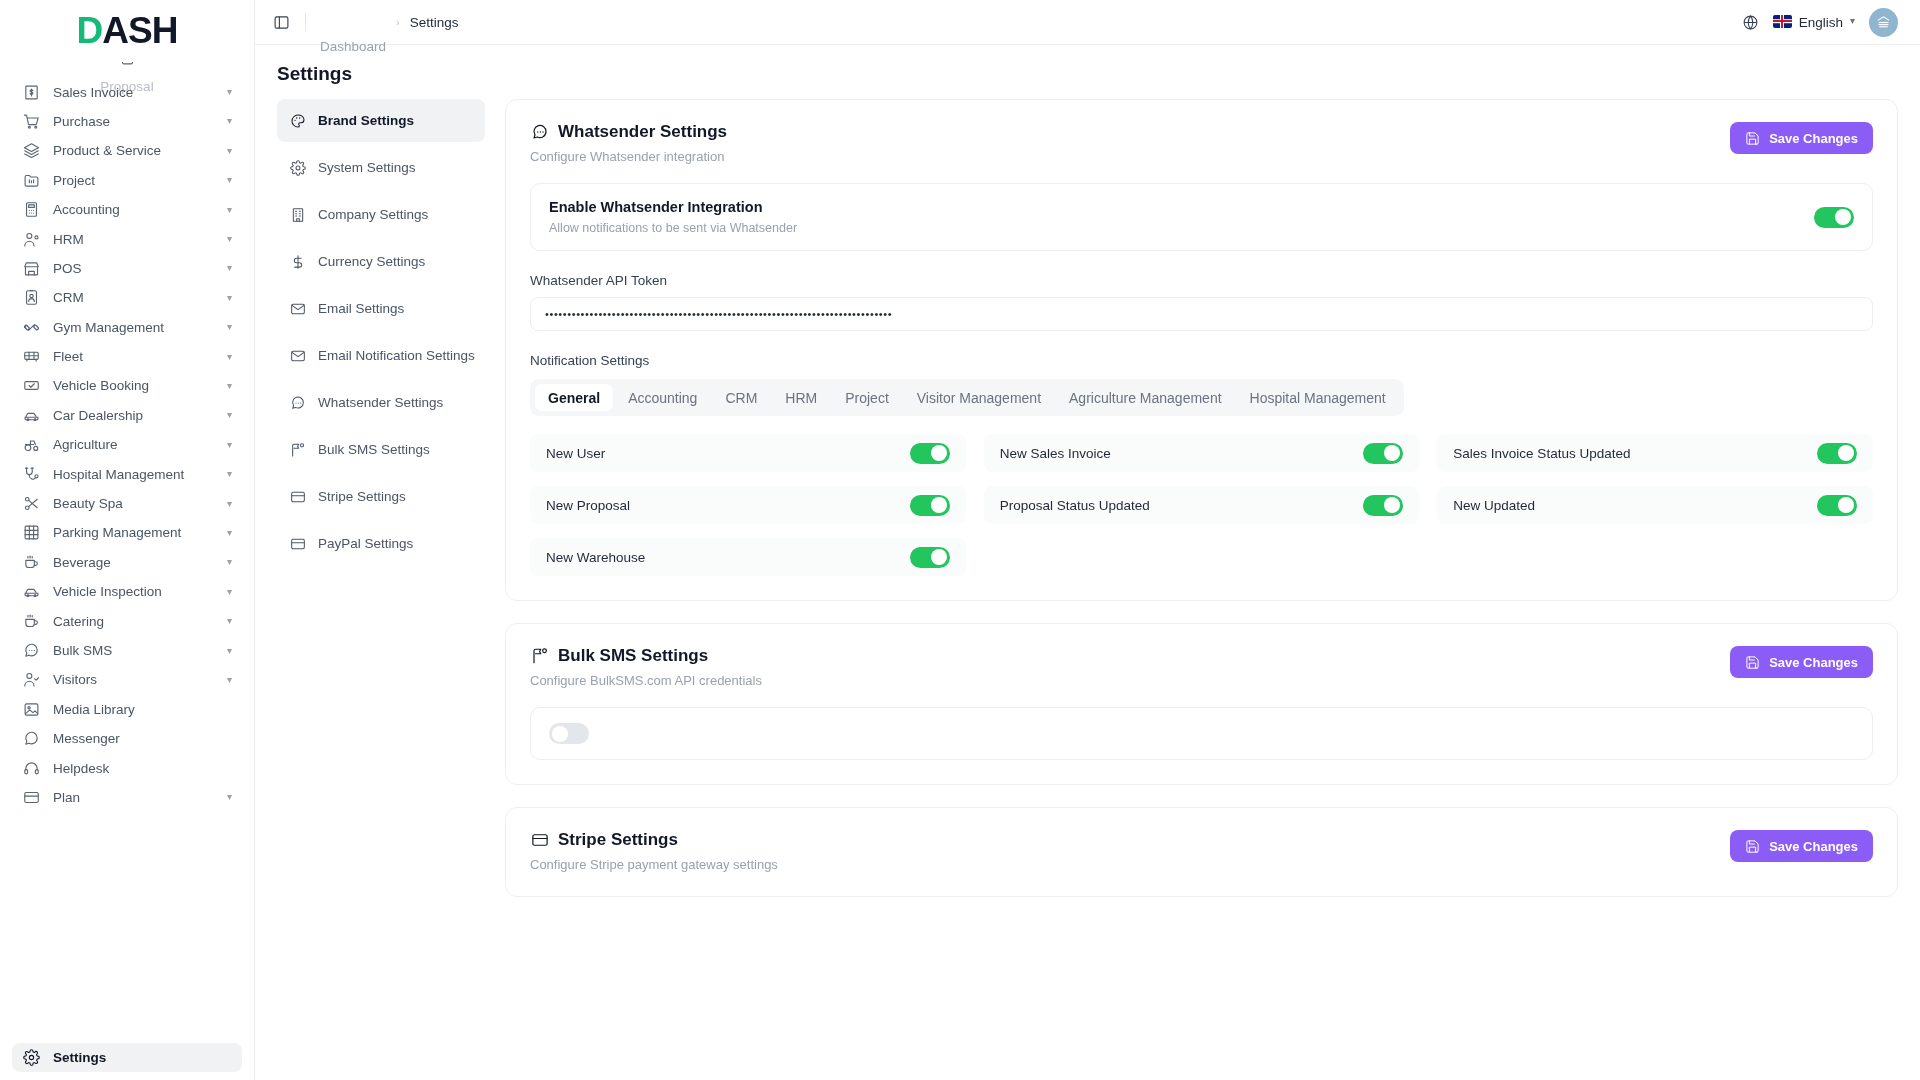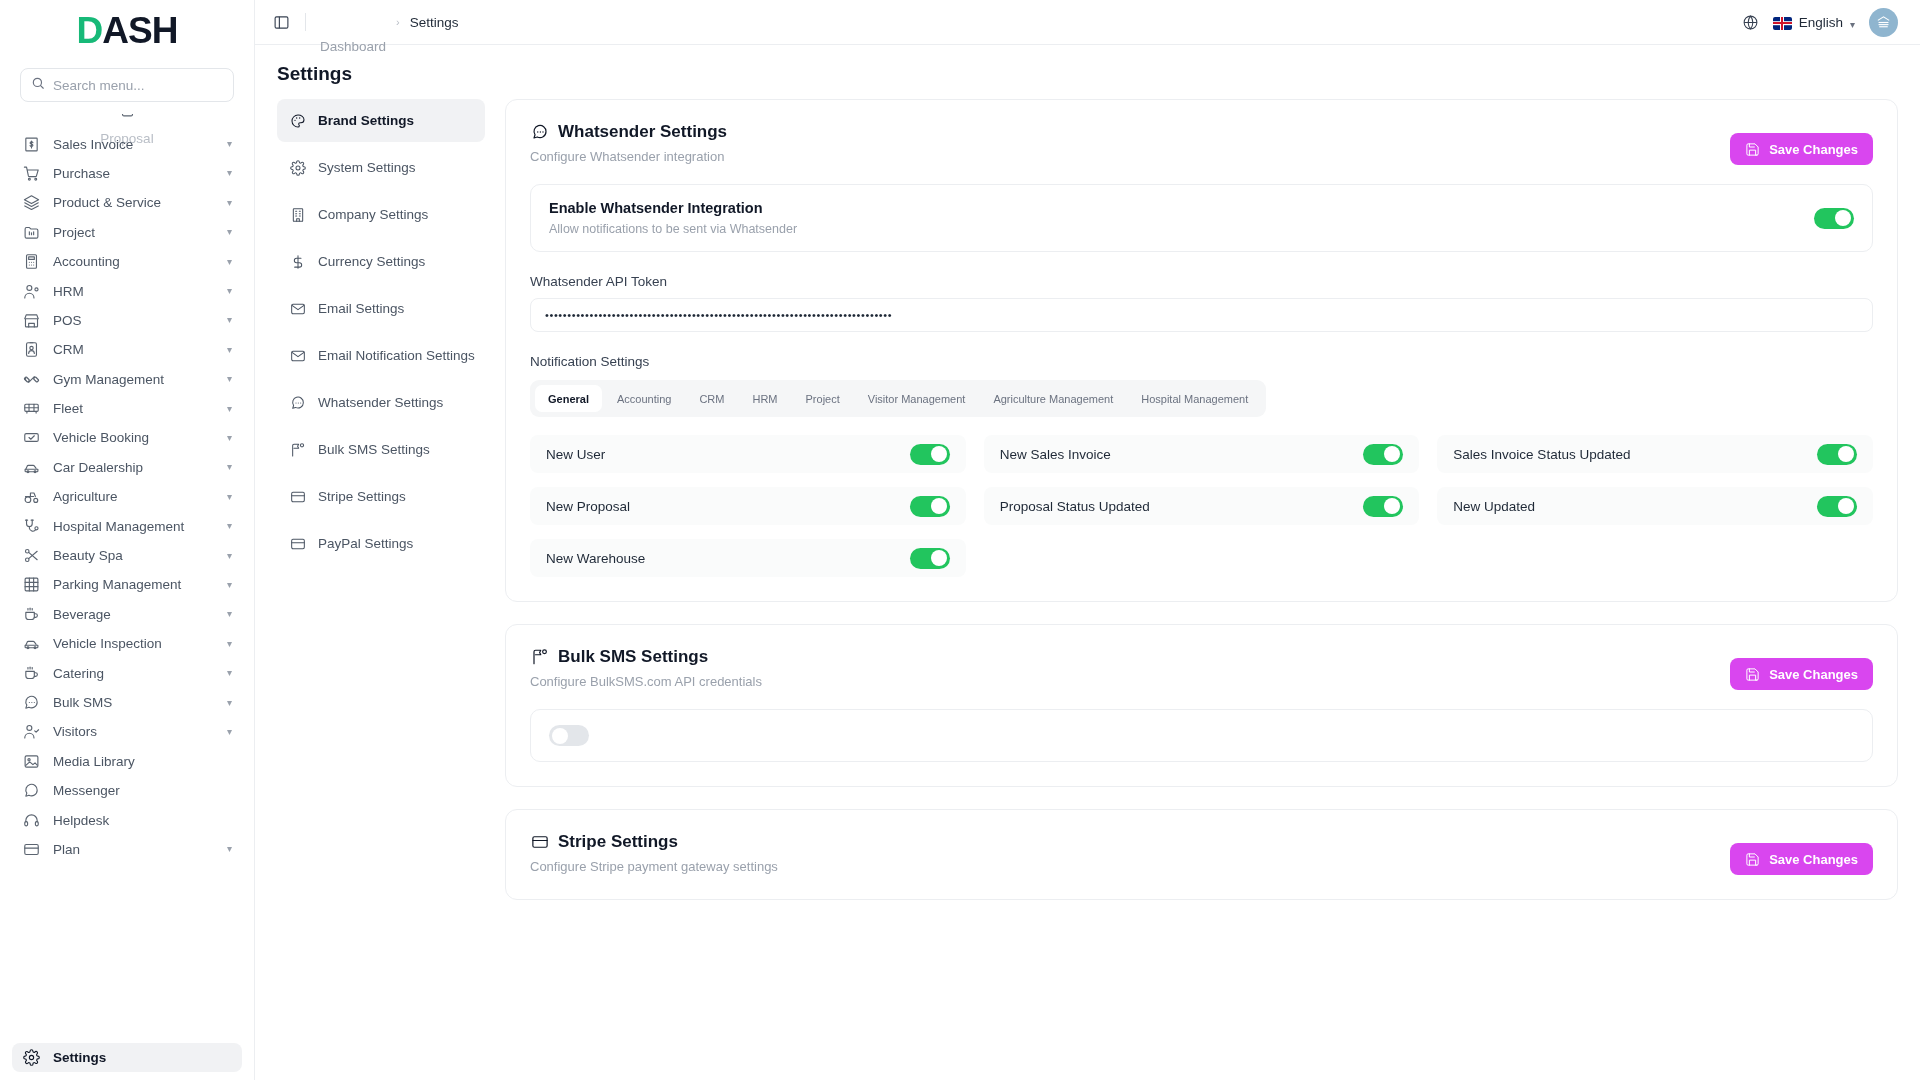--- a/index.html
+++ b/index.html
@@ -80,21 +80,21 @@
   .panel-toggle { width: 20px; height: 20px; color: #374151; display:flex; align-items:center; justify-content:center; cursor:pointer;}
   .panel-toggle svg { width: 17px; height: 17px; stroke: currentColor; fill:none; stroke-width:1.6;}
   .vdiv { width: 1px; height: 18px; background: #e3e6ea; }
   .crumbs { display: flex; align-items: center; gap: 10px; font-size: 13.5px; }
   .crumb-muted { color: #9aa1ac; margin-top: 48px; }
   .crumb-sep { color: #b9bec6; font-size: 11px; }
   .crumb-cur { color: #1f2937; }
   .topbar-right { margin-left: auto; display: flex; align-items: center; gap: 14px; }
   .globe { width: 17px; height: 17px; color: #374151; }
   .globe svg { width: 17px; height: 17px; stroke: currentColor; fill:none; stroke-width:1.5;}
-  .lang { display: flex; align-items: flex-end; gap: 7px; font-size: 13.5px; color: #1f2937; cursor: pointer; }
+  .lang { display: flex; align-items: flex-start; gap: 7px; font-size: 13.5px; color: #1f2937; cursor: pointer; }
   .flag {
     width: 19px; height: 13px; border-radius: 2px; position: relative; overflow: hidden;
     background: #00247d; flex: 0 0 19px;
   }
   .flag:before, .flag:after { content:""; position:absolute; }
   .flag:before {
     left: 50%; top: 0; width: 4px; height: 100%; background: #fff; transform: translateX(-50%);
     box-shadow: 0 0 0 0 transparent;
   }
   .flag:after {
@@ -136,25 +136,24 @@
   }
   .card-head { display: flex; align-items: flex-start; }
   .card-head-text { flex: 1 1 auto; min-width: 0; }
   .card-title { display: flex; align-items: center; gap: 9px; font-size: 17px; font-weight: 700; color: #111827; }
   .card-title .ct-icon { width: 19px; height: 19px; display:flex; align-items:center; justify-content:center; color: #111827;}
   .card-title .ct-icon svg { width: 18px; height: 18px; stroke: currentColor; fill:none; stroke-width:1.6; stroke-linecap:round; stroke-linejoin:round;}
   .card-sub { font-size: 13px; color: #9aa1ac; margin-top: 7px; }
 
   .save-btn {
     display: inline-flex; align-items: center; gap: 9px;
-    background: #d946ef; color: #fff; border: none; border-radius: 8px;
+    background: #8b5cf6; color: #fff; border: none; border-radius: 8px;
     height: 32px; padding: 0 15px; font-size: 13px; font-weight: 600;
     font-family: "Liberation Sans", sans-serif; cursor: pointer;
     white-space: nowrap;
-    margin-top: 11px;
   }
   .save-btn svg { width: 15px; height: 15px; stroke: #fff; fill: none; stroke-width: 1.6; stroke-linecap:round; stroke-linejoin:round;}
 
   .toggle-panel {
     border: 1px solid #eceef1; border-radius: 10px;
     padding: 15px 18px; display: flex; align-items: center;
     margin-top: 19px;
   }
   .tp-text { flex: 1 1 auto; }
   .tp-title { font-size: 14.5px; font-weight: 600; color: #111827; }
@@ -180,21 +179,21 @@
   }
 
   .section-label { font-size: 13.5px; color: #374151; margin-top: 22px; margin-bottom: 11px; }
 
   .tabs {
     background: #f5f6f7; border-radius: 9px; padding: 5px;
     display: inline-flex; gap: 2px; align-items: center;
   }
   .tab {
     padding: 0 13px; height: 27px; display: flex; align-items: center;
-    font-size: 11px; color: #6b7280; border-radius: 7px; cursor: pointer;
+    font-size: 14px; color: #6b7280; border-radius: 7px; cursor: pointer;
     white-space: nowrap;
   }
   .tab.active { background: #fff; color: #111827; font-weight: 600; }
 
   .notif-grid {
     display: grid; grid-template-columns: repeat(3, 1fr); gap: 14px 18px;
     margin-top: 18px;
   }
   .notif-row {
     background: #fafbfb; border-radius: 8px; height: 38px;
@@ -208,31 +207,20 @@
 <div class="app">
 
   <aside class="sidebar">
     <div class="brand">
       <div class="logo-text">
         <span class="logo-d">D</span>
           <span class="logo-rest">ASH</span>
       </div>
     </div>
 
-    <div class="search-wrap">
-      <div class="search-box">
-        <span>
-          <svg width="14" height="14" viewBox="0 0 24 24" fill="none" stroke="#6b7280" stroke-width="2" stroke-linecap="round">
-              <circle cx="11" cy="11" r="7"></circle>
-              <line x1="16.5" y1="16.5" x2="21" y2="21"></line>
-            </svg>
-        </span>
-        <input type="text" placeholder="Search menu..." style="">
-      </div>
-    </div>
 
     <nav class="menu">
       <div class="menu-inner" id="menu-inner" style="margin-top:-14px;">
           <div class="menu-item clipped">
             <span class="menu-icon">
               <svg viewBox="0 0 24 24">
                 <path d="M14 3H7a2 2 0 0 0-2 2v14a2 2 0 0 0 2 2h10a2 2 0 0 0 2-2V8z"></path>
                 <polyline points="14 3 14 8 19 8"></polyline>
               </svg>
             </span>

